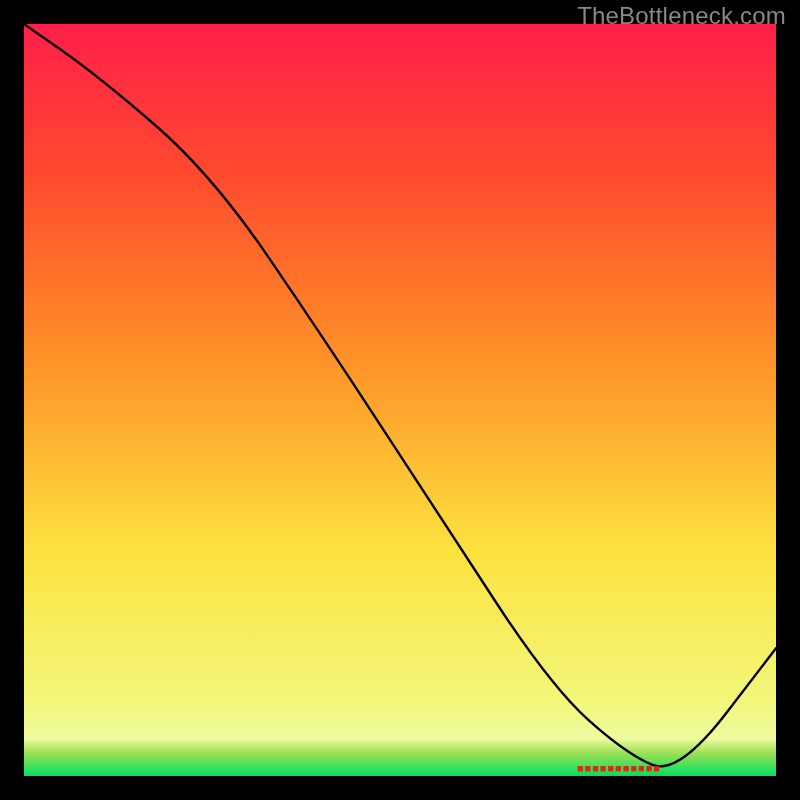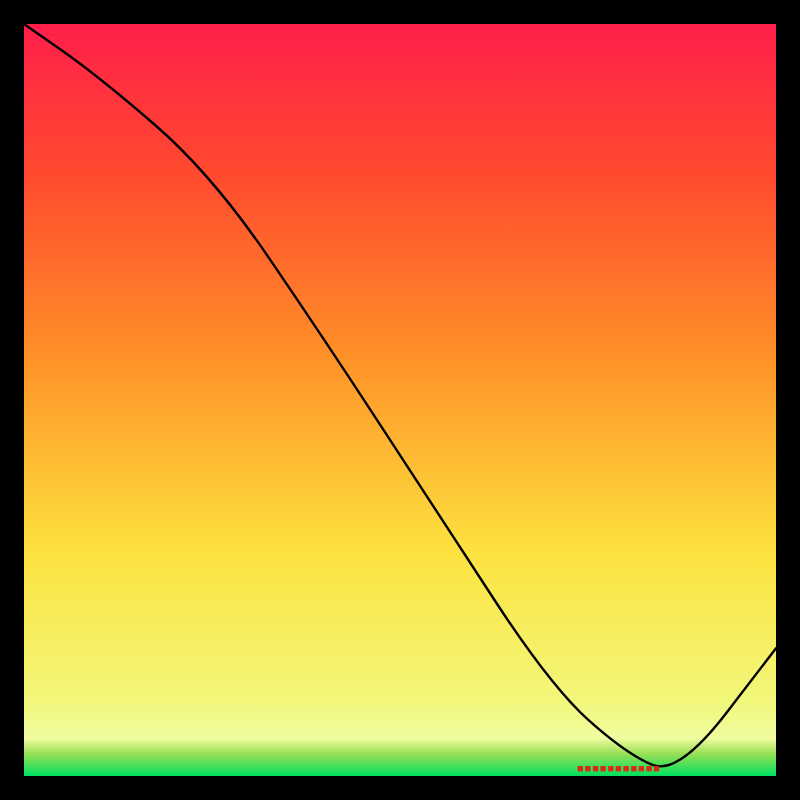--- a/index.html
+++ b/index.html
@@ -47,20 +47,21 @@
     letter-spacing: 1px;
     color: rgb(220, 40, 20);
     white-space: nowrap;
     pointer-events: none;
   }
 </style>
 </head>
 <body>
 
 <div class="frame">
+  <div class="watermark">TheBottleneck.com</div>
 
   <div class="plot-wrap">
     <svg class="plot" viewBox="0 0 752 752" preserveAspectRatio="none">
       <defs>
         <linearGradient id="bg-grad" x1="0" y1="1" x2="0" y2="0">
             <stop offset="0%" stop-color="#00e060"></stop>
             <stop offset="3%" stop-color="#9adf55"></stop>
             <stop offset="5%" stop-color="#f0fca0"></stop>
             <stop offset="10%" stop-color="#f2f77a"></stop>
             <stop offset="30%" stop-color="#fde23f"></stop>

